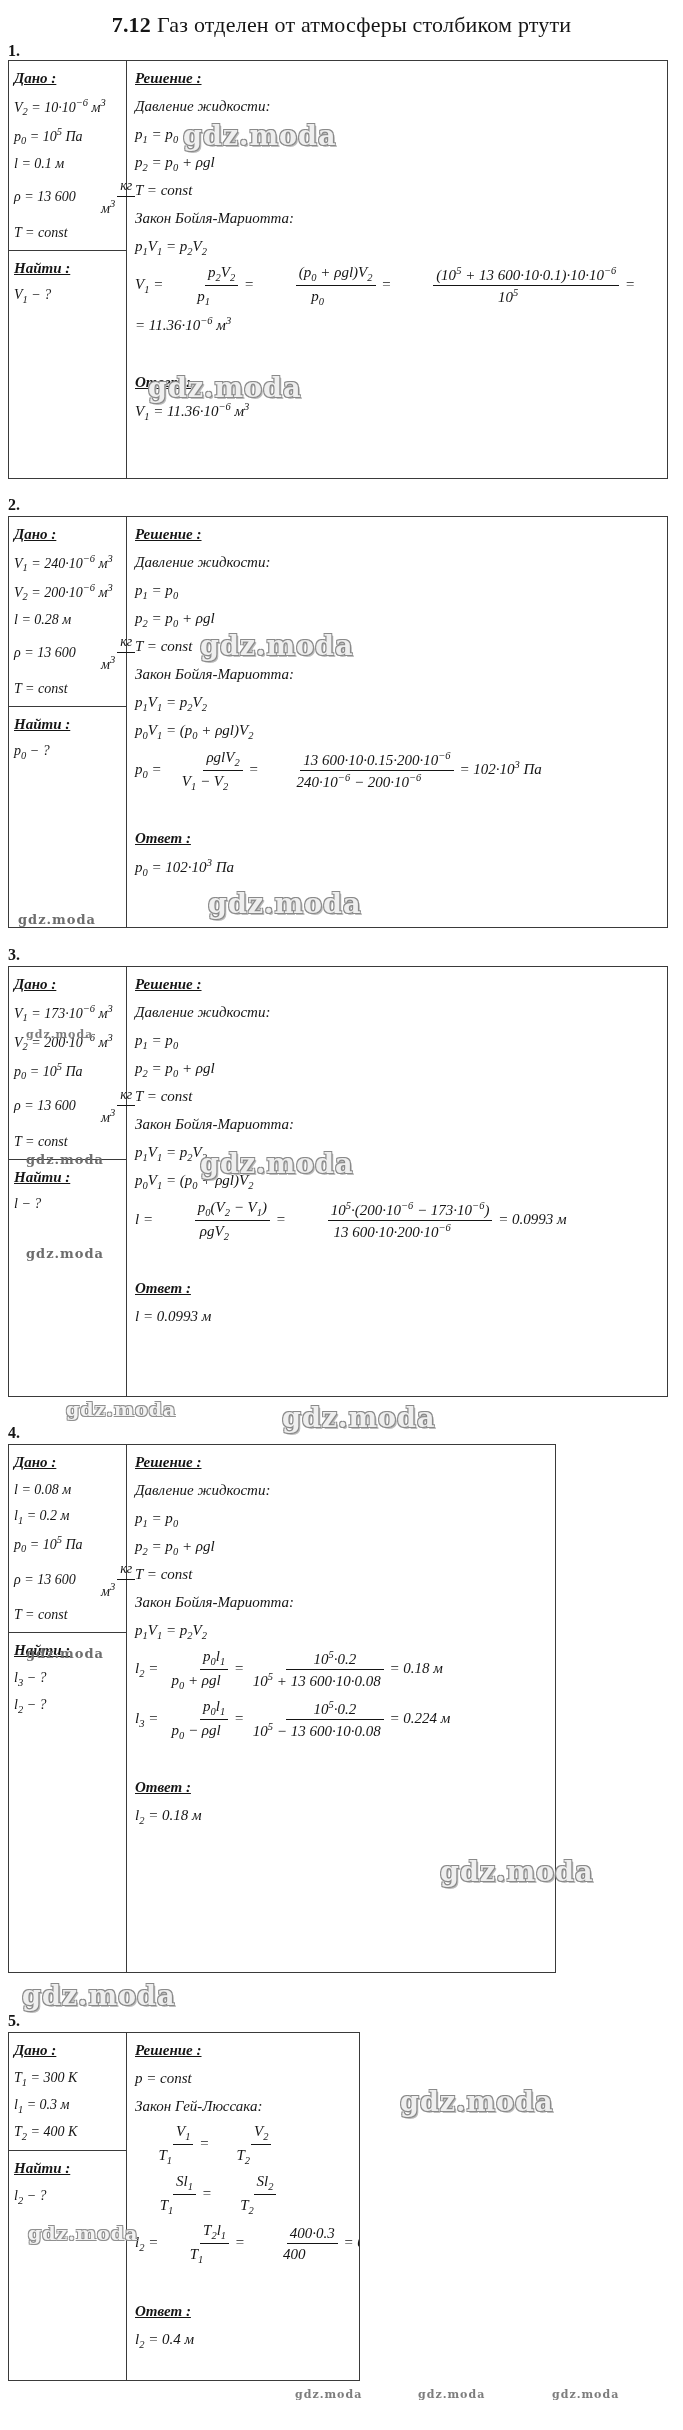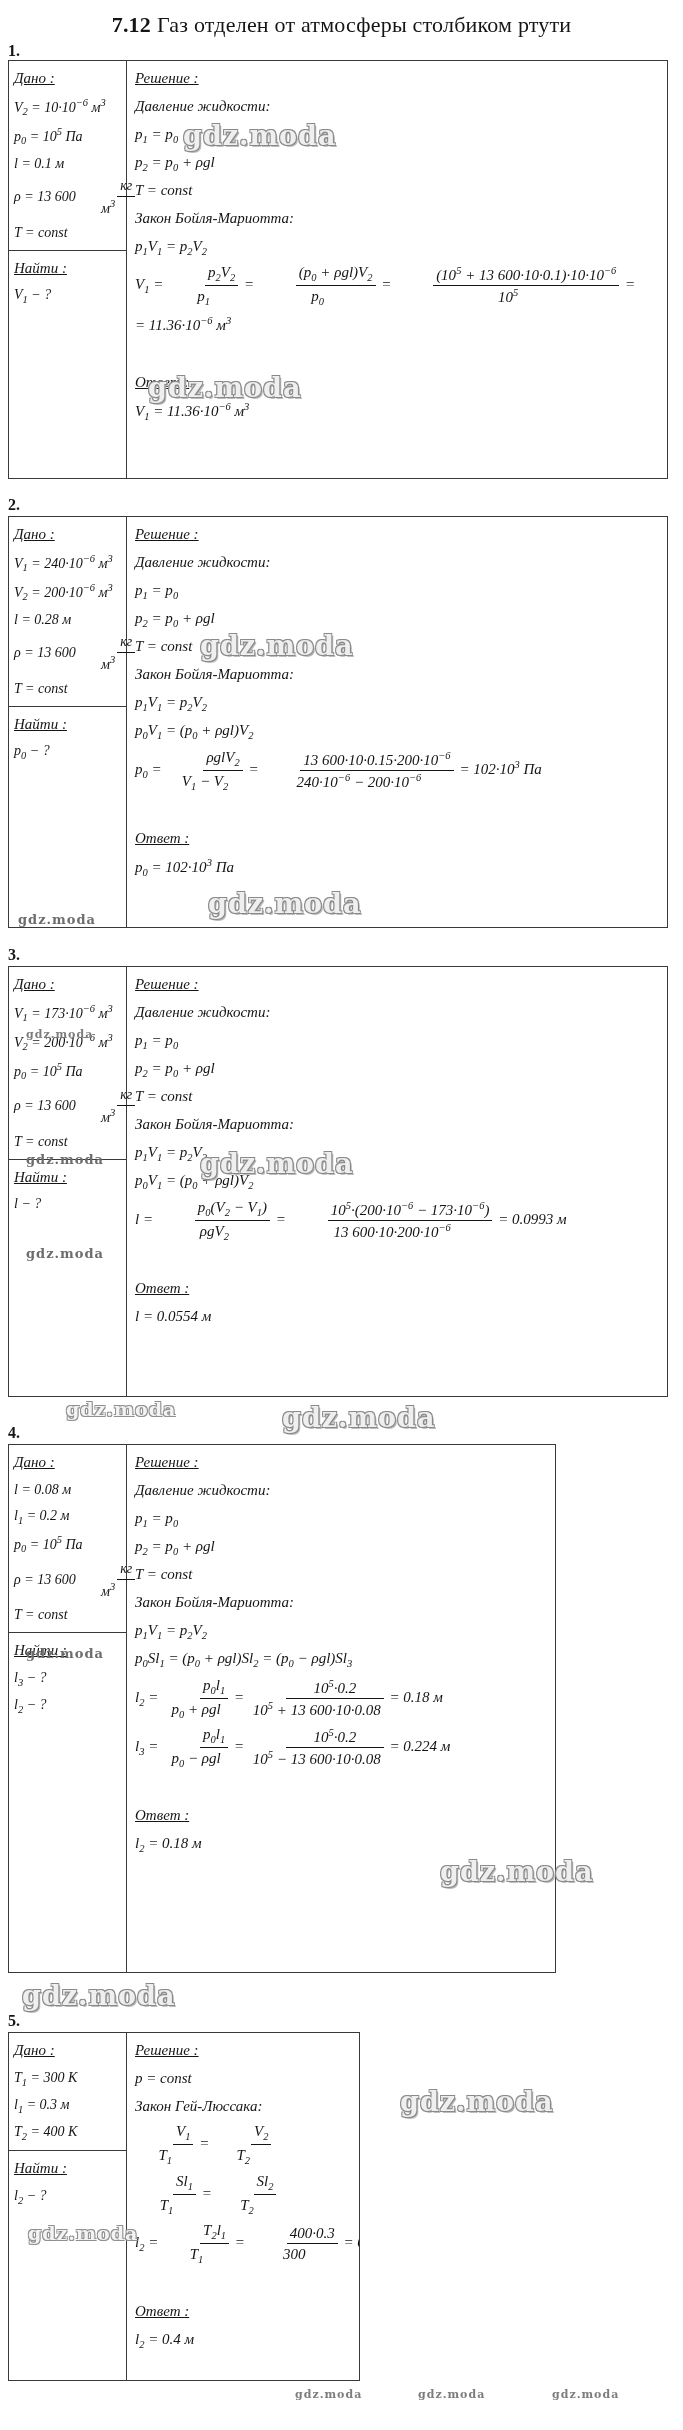--- a/index.html
+++ b/index.html
@@ -27,20 +27,21 @@
   }
   .col-left {
     width:118px; flex-shrink:0;
     border-right:1px solid #3a3a3a;
     padding:4px 5px;
   }
   .col-right { flex:1; padding:4px 8px; overflow:hidden; }
   .label {
     font-style:italic; font-size:15px; line-height:1.85;
     text-decoration:underline;
+    font-weight:bold;
   }
   .math-line {
     font-style:italic; font-size:15px; line-height:1.85;
     white-space:nowrap;
   }
   .col-left .math-line { font-size:14px; }
   sub, sup { font-size:10.5px; font-style:italic; }
   .frac {
     display:inline-block; vertical-align:middle;
     text-align:center; margin:1px 2px;
@@ -190,21 +191,21 @@
           <div class="math-line">p<sub>2</sub> = p<sub>0</sub> + ρgl</div>
           <div class="math-line">T = const</div>
           <div class="math-line">Закон Бойля-Мариотта:</div>
           <div class="math-line">p<sub>1</sub>V<sub>1</sub> = p<sub>2</sub>V<sub>2</sub></div>
           <div class="math-line">p<sub>0</sub>V<sub>1</sub> = (p<sub>0</sub> + ρgl)V<sub>2</sub></div>
           <div class="math-line">l = <span class="frac"><span class="fnum">p<sub>0</sub>(V<sub>2</sub> − V<sub>1</sub>)</span><span class="fden">ρgV<sub>2</sub></span></span> = <span class="frac"><span class="fnum">10<sup>5</sup>·(200·10<sup>−6</sup> − 173·10<sup>−6</sup>)</span><span class="fden">13 600·10·200·10<sup>−6</sup></span></span> = 0.0993 м</div>
         </div>
       <div class="answer">
         <div class="label">Ответ :</div>
         <div>
-            <div class="math-line">l = 0.0554 м</div>
+            <div class="math-line">l = 0.0993 м</div>
           </div>
       </div>
     </div>
   </div>
 </section>
 
 <section class="problem p4">
   <div class="pnum">4.</div>
   <div class="ptable">
     <div class="col-left">
@@ -225,21 +226,20 @@
     </div>
     <div class="col-right">
       <div class="label">Решение :</div>
       <div>
           <div class="math-line">Давление жидкости:</div>
           <div class="math-line">p<sub>1</sub> = p<sub>0</sub></div>
           <div class="math-line">p<sub>2</sub> = p<sub>0</sub> + ρgl</div>
           <div class="math-line">T = const</div>
           <div class="math-line">Закон Бойля-Мариотта:</div>
           <div class="math-line">p<sub>1</sub>V<sub>1</sub> = p<sub>2</sub>V<sub>2</sub></div>
-          <div class="math-line">p<sub>0</sub>Sl<sub>1</sub> = (p<sub>0</sub> + ρgl)Sl<sub>2</sub> = (p<sub>0</sub> − ρgl)Sl<sub>3</sub></div>
           <div class="math-line">l<sub>2</sub> = <span class="frac"><span class="fnum">p<sub>0</sub>l<sub>1</sub></span><span class="fden">p<sub>0</sub> + ρgl</span></span> = <span class="frac"><span class="fnum">10<sup>5</sup>·0.2</span><span class="fden">10<sup>5</sup> + 13 600·10·0.08</span></span> = 0.18 м</div>
           <div class="math-line">l<sub>3</sub> = <span class="frac"><span class="fnum">p<sub>0</sub>l<sub>1</sub></span><span class="fden">p<sub>0</sub> − ρgl</span></span> = <span class="frac"><span class="fnum">10<sup>5</sup>·0.2</span><span class="fden">10<sup>5</sup> − 13 600·10·0.08</span></span> = 0.224 м</div>
         </div>
       <div class="answer">
         <div class="label">Ответ :</div>
         <div>
             <div class="math-line">l<sub>2</sub> = 0.18 м</div>
           </div>
       </div>
     </div>
@@ -262,21 +262,21 @@
           <div class="math-line">l<sub>2</sub> − ?</div>
         </div>
     </div>
     <div class="col-right">
       <div class="label">Решение :</div>
       <div>
           <div class="math-line">p = const</div>
           <div class="math-line">Закон Гей-Люссака:</div>
           <div class="math-line"><span class="frac"><span class="fnum">V<sub>1</sub></span><span class="fden">T<sub>1</sub></span></span> = <span class="frac"><span class="fnum">V<sub>2</sub></span><span class="fden">T<sub>2</sub></span></span></div>
           <div class="math-line"><span class="frac"><span class="fnum">Sl<sub>1</sub></span><span class="fden">T<sub>1</sub></span></span> = <span class="frac"><span class="fnum">Sl<sub>2</sub></span><span class="fden">T<sub>2</sub></span></span></div>
-          <div class="math-line">l<sub>2</sub> = <span class="frac"><span class="fnum">T<sub>2</sub>l<sub>1</sub></span><span class="fden">T<sub>1</sub></span></span> = <span class="frac"><span class="fnum">400·0.3</span><span class="fden">300</span></span> = 0.4 м</div>
+          <div class="math-line">l<sub>2</sub> = <span class="frac"><span class="fnum">T<sub>2</sub>l<sub>1</sub></span><span class="fden">T<sub>1</sub></span></span> = <span class="frac"><span class="fnum">400·0.3</span><span class="fden">400</span></span> = 0.4 м</div>
         </div>
       <div class="answer">
         <div class="label">Ответ :</div>
         <div>
             <div class="math-line">l<sub>2</sub> = 0.4 м</div>
           </div>
       </div>
     </div>
   </div>
 </section>

